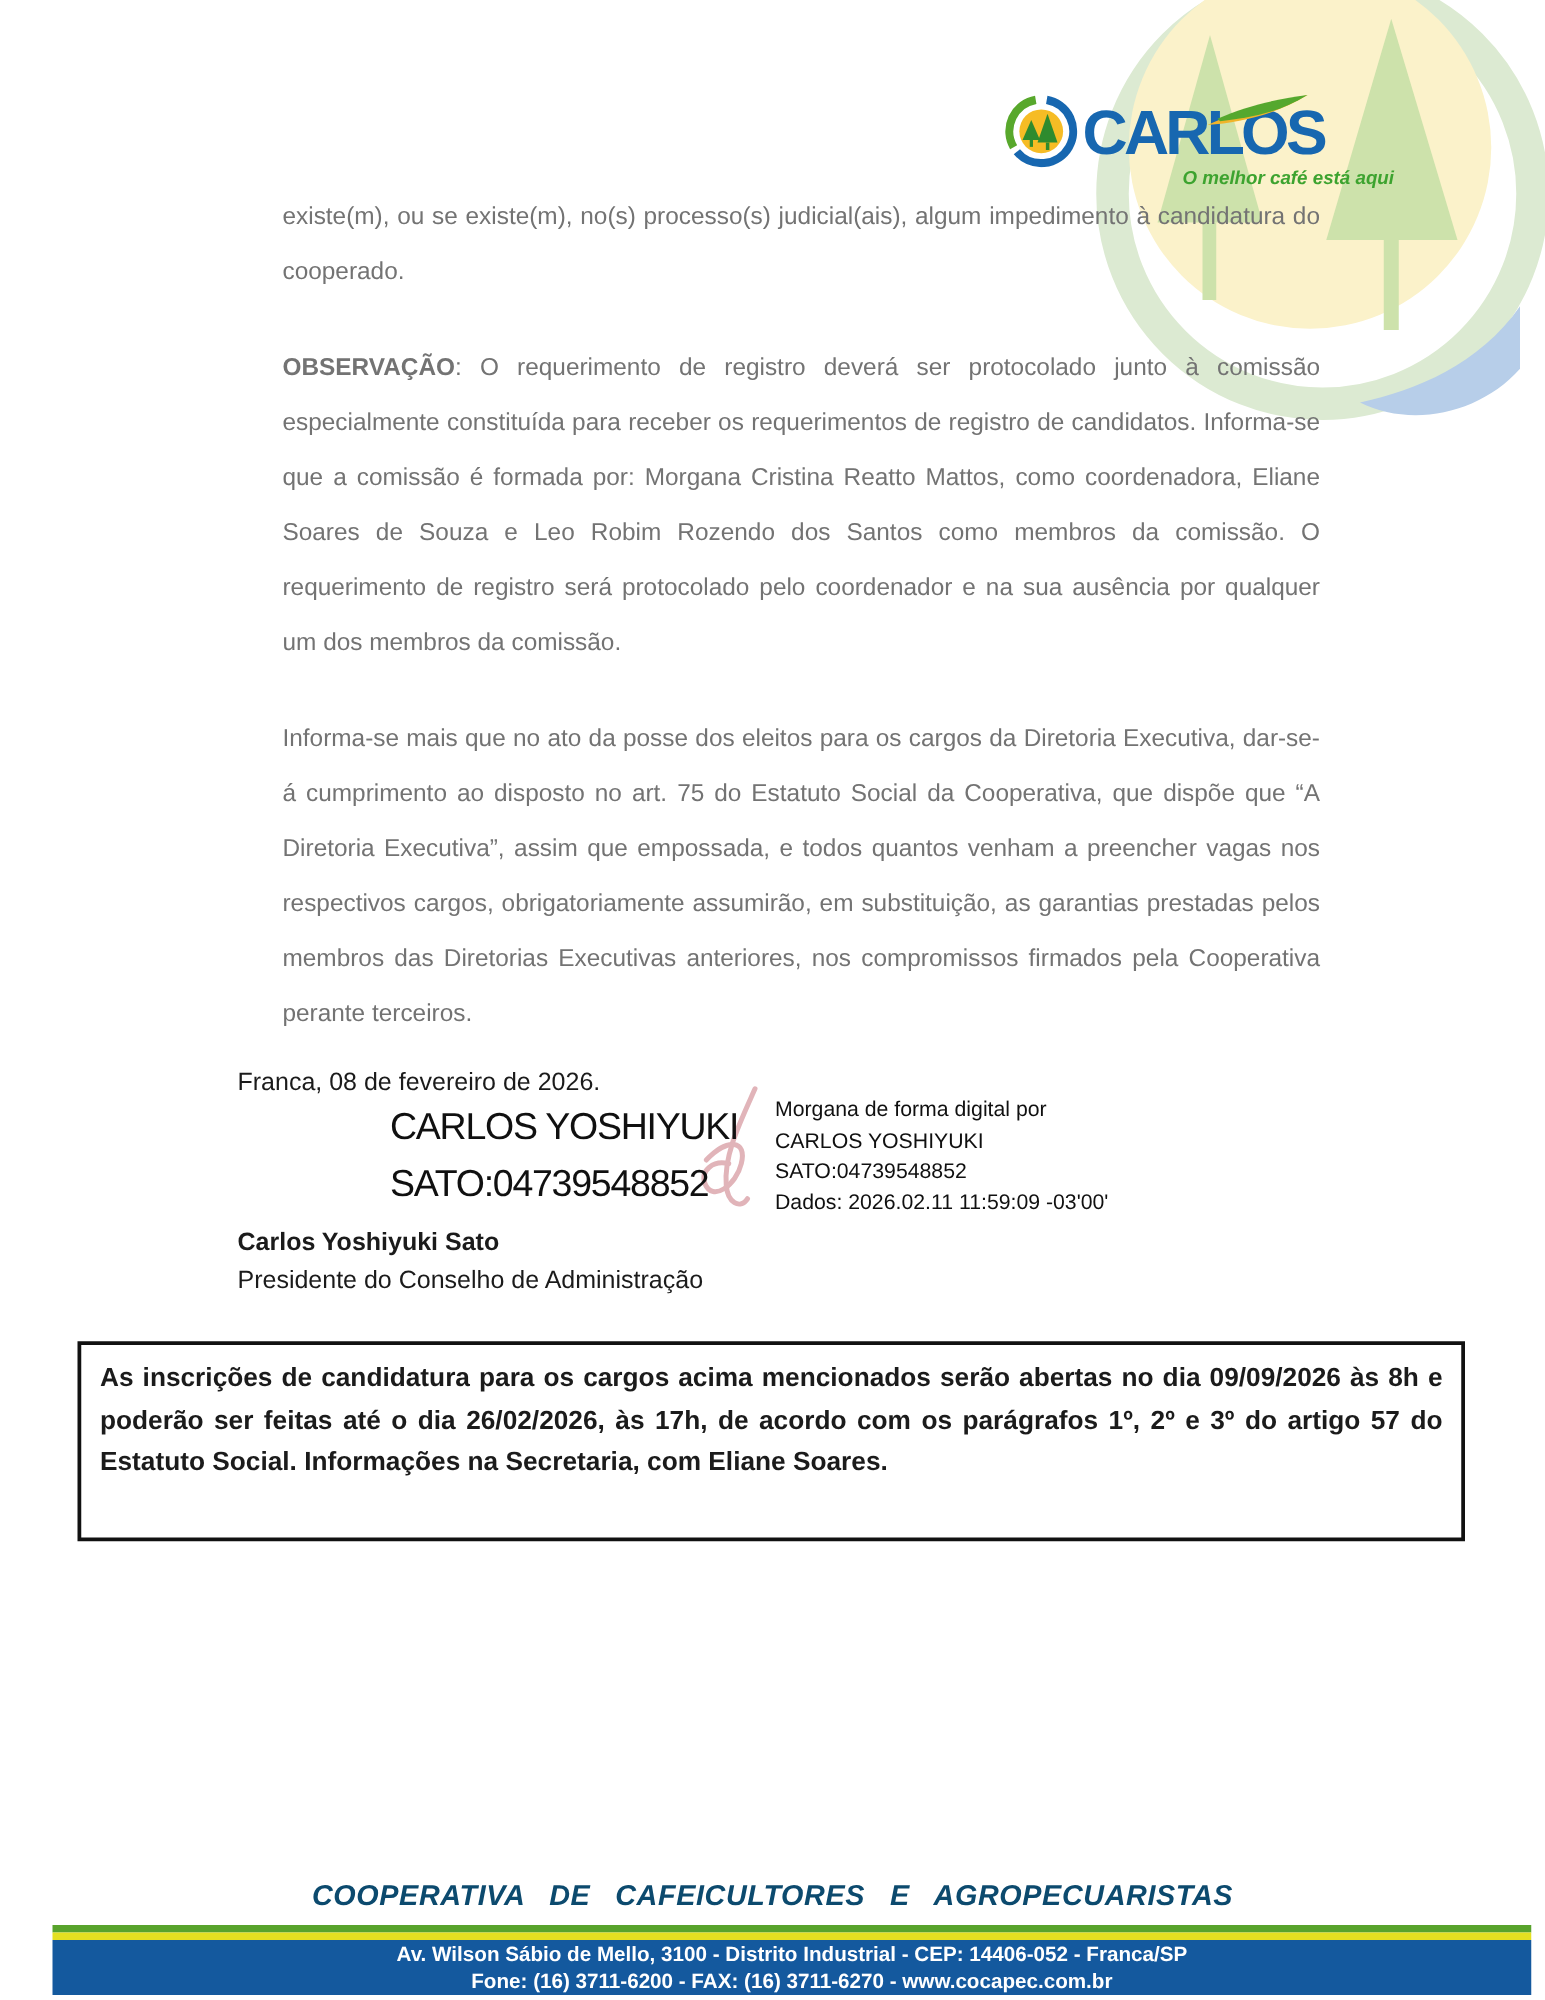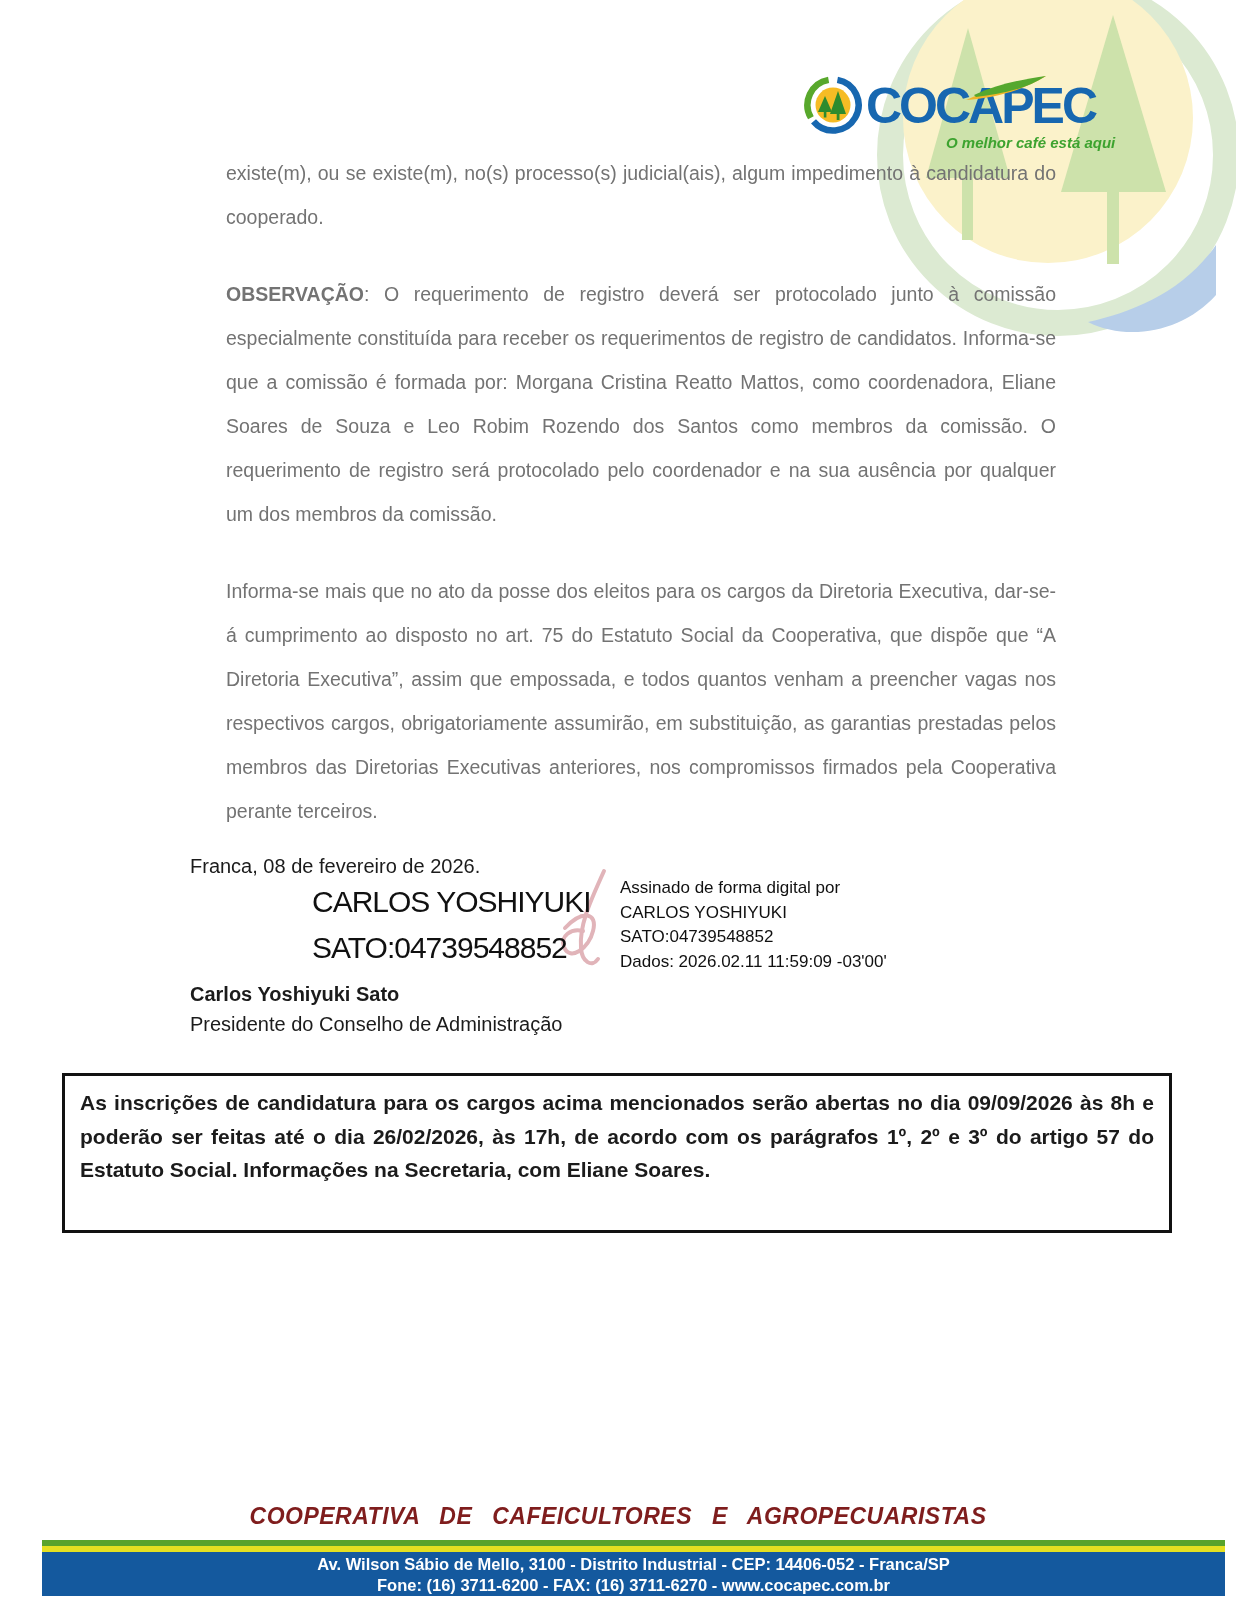--- a/index.html
+++ b/index.html
@@ -42,21 +42,21 @@
   .signer-title{top:1013px;font-size:20px;}
   
   .notice-box{
     position:absolute;left:62px;top:1073px;width:1110px;height:160px;
     border:3px solid #111;box-sizing:border-box;padding:10px 15px 0 15px;
   }
   .notice-box .txt{font-size:21px;font-weight:bold;line-height:33.5px;text-align:justify;}
   
   .footer-slogan{
     position:absolute;left:0;top:1503px;width:1236px;text-align:center;
-    font-size:23px;font-weight:bold;font-style:italic;color:#7f1d1d;
+    font-size:23px;font-weight:bold;font-style:italic;color:#0c4a6e;
     word-spacing:13px;letter-spacing:.5px;
   }
   .stripe-green{position:absolute;left:42px;top:1540px;width:1183px;height:6px;background:#58a32c;}
   .stripe-yellow{position:absolute;left:42px;top:1546px;width:1183px;height:6px;background:#e4e021;}
   .footer-bar{
     position:absolute;left:42px;top:1552px;width:1183px;height:44px;background:#14599e;
     color:#ffffff;text-align:center;font-weight:bold;font-size:16.5px;line-height:21px;
     padding-top:2px;box-sizing:border-box;
   }
 </style>
@@ -81,21 +81,21 @@
     <circle cx="29" cy="29" r="17.5" fill="#f6bc25"></circle>
     <g fill="#2e8b2e">
       <polygon points="21,20 14,36 28,36"></polygon>
       <rect x="19.8" y="36" width="2.6" height="5.5"></rect>
       <polygon points="34,15 26,38 42,38"></polygon>
       <rect x="32.7" y="38" width="2.8" height="6"></rect>
     </g>
     <path d="M 24.6 3.9 A 25.5 25.5 0 0 0 6.9 41.75" fill="none" stroke="#58a82c" stroke-width="6.5"></path>
     <path d="M 33.4 3.9 A 25.5 25.5 0 1 1 9.5 45.4" fill="none" stroke="#1767b0" stroke-width="6.5"></path>
   </svg>
-  <div class="wordmark">COCAPEC</div>
+  <div class="wordmark">CARLOS</div>
   <svg class="leaf" viewBox="0 0 88 30">
     <path d="M 4 26 C 30 14 58 8 84 2 C 58 18 30 24 4 26 Z" fill="#f0b429"></path>
     <path d="M 12 21 C 36 10 62 5 84 2 C 62 16 38 20 14 23 Z" fill="#55a82e"></path>
   </svg>
   <div class="tagline">O melhor café está aqui</div>
 
   <div class="content">
     <p>existe(m), ou se existe(m), no(s) processo(s) judicial(ais), algum impedimento à candidatura do cooperado.</p>
     <p><strong>OBSERVAÇÃO</strong><span>: O requerimento de registro deverá ser protocolado junto à comissão especialmente constituída para receber os requerimentos de registro de candidatos. Informa-se que a comissão é formada por: Morgana Cristina Reatto Mattos, como coordenadora, Eliane Soares de Souza e Leo Robim Rozendo dos Santos como membros da comissão. O requerimento de registro será protocolado pelo coordenador e na sua ausência por qualquer um dos membros da comissão.</span></p>
     <p>Informa-se mais que no ato da posse dos eleitos para os cargos da Diretoria Executiva, dar-se-á cumprimento ao disposto no art. 75 do Estatuto Social da Cooperativa, que dispõe que “A Diretoria Executiva”, assim que empossada, e todos quantos venham a preencher vagas nos respectivos cargos, obrigatoriamente assumirão, em substituição, as garantias prestadas pelos membros das Diretorias Executivas anteriores, nos compromissos firmados pela Cooperativa perante terceiros.</p>
@@ -109,21 +109,21 @@
   </div>
 
   <svg class="sig-seal" viewBox="0 0 70 108">
     <g fill="none" stroke="#dca7ad" stroke-width="4" stroke-linecap="round" opacity="0.85">
       <path d="M 52 3 C 40 30 27 56 29 80 C 30 94 40 100 46 91"></path>
       <path d="M 13 60 C 30 42 46 44 41 63 C 37 80 18 94 12 79 C 8 68 19 60 31 63"></path>
     </g>
   </svg>
 
   <div class="sig-details">
-    <div>Assinado de forma digital por</div>
+    <div>Morgana de forma digital por</div>
     <div>CARLOS YOSHIYUKI</div>
     <div>SATO:04739548852</div>
     <div>Dados: 2026.02.11 11:59:09 -03'00'</div>
   </div>
 
   <div class="center-col signer-title">Presidente do Conselho de Administração</div>
   <div class="center-col signer-name">Carlos Yoshiyuki Sato</div>
 
   <div class="notice-box">
     <div class="txt">As inscrições de candidatura para os cargos acima mencionados serão abertas no dia 09/09/2026 às 8h e poderão ser feitas até o dia 26/02/2026, às 17h, de acordo com os parágrafos 1º, 2º e 3º do artigo 57 do Estatuto Social. Informações na Secretaria, com Eliane Soares.</div>

